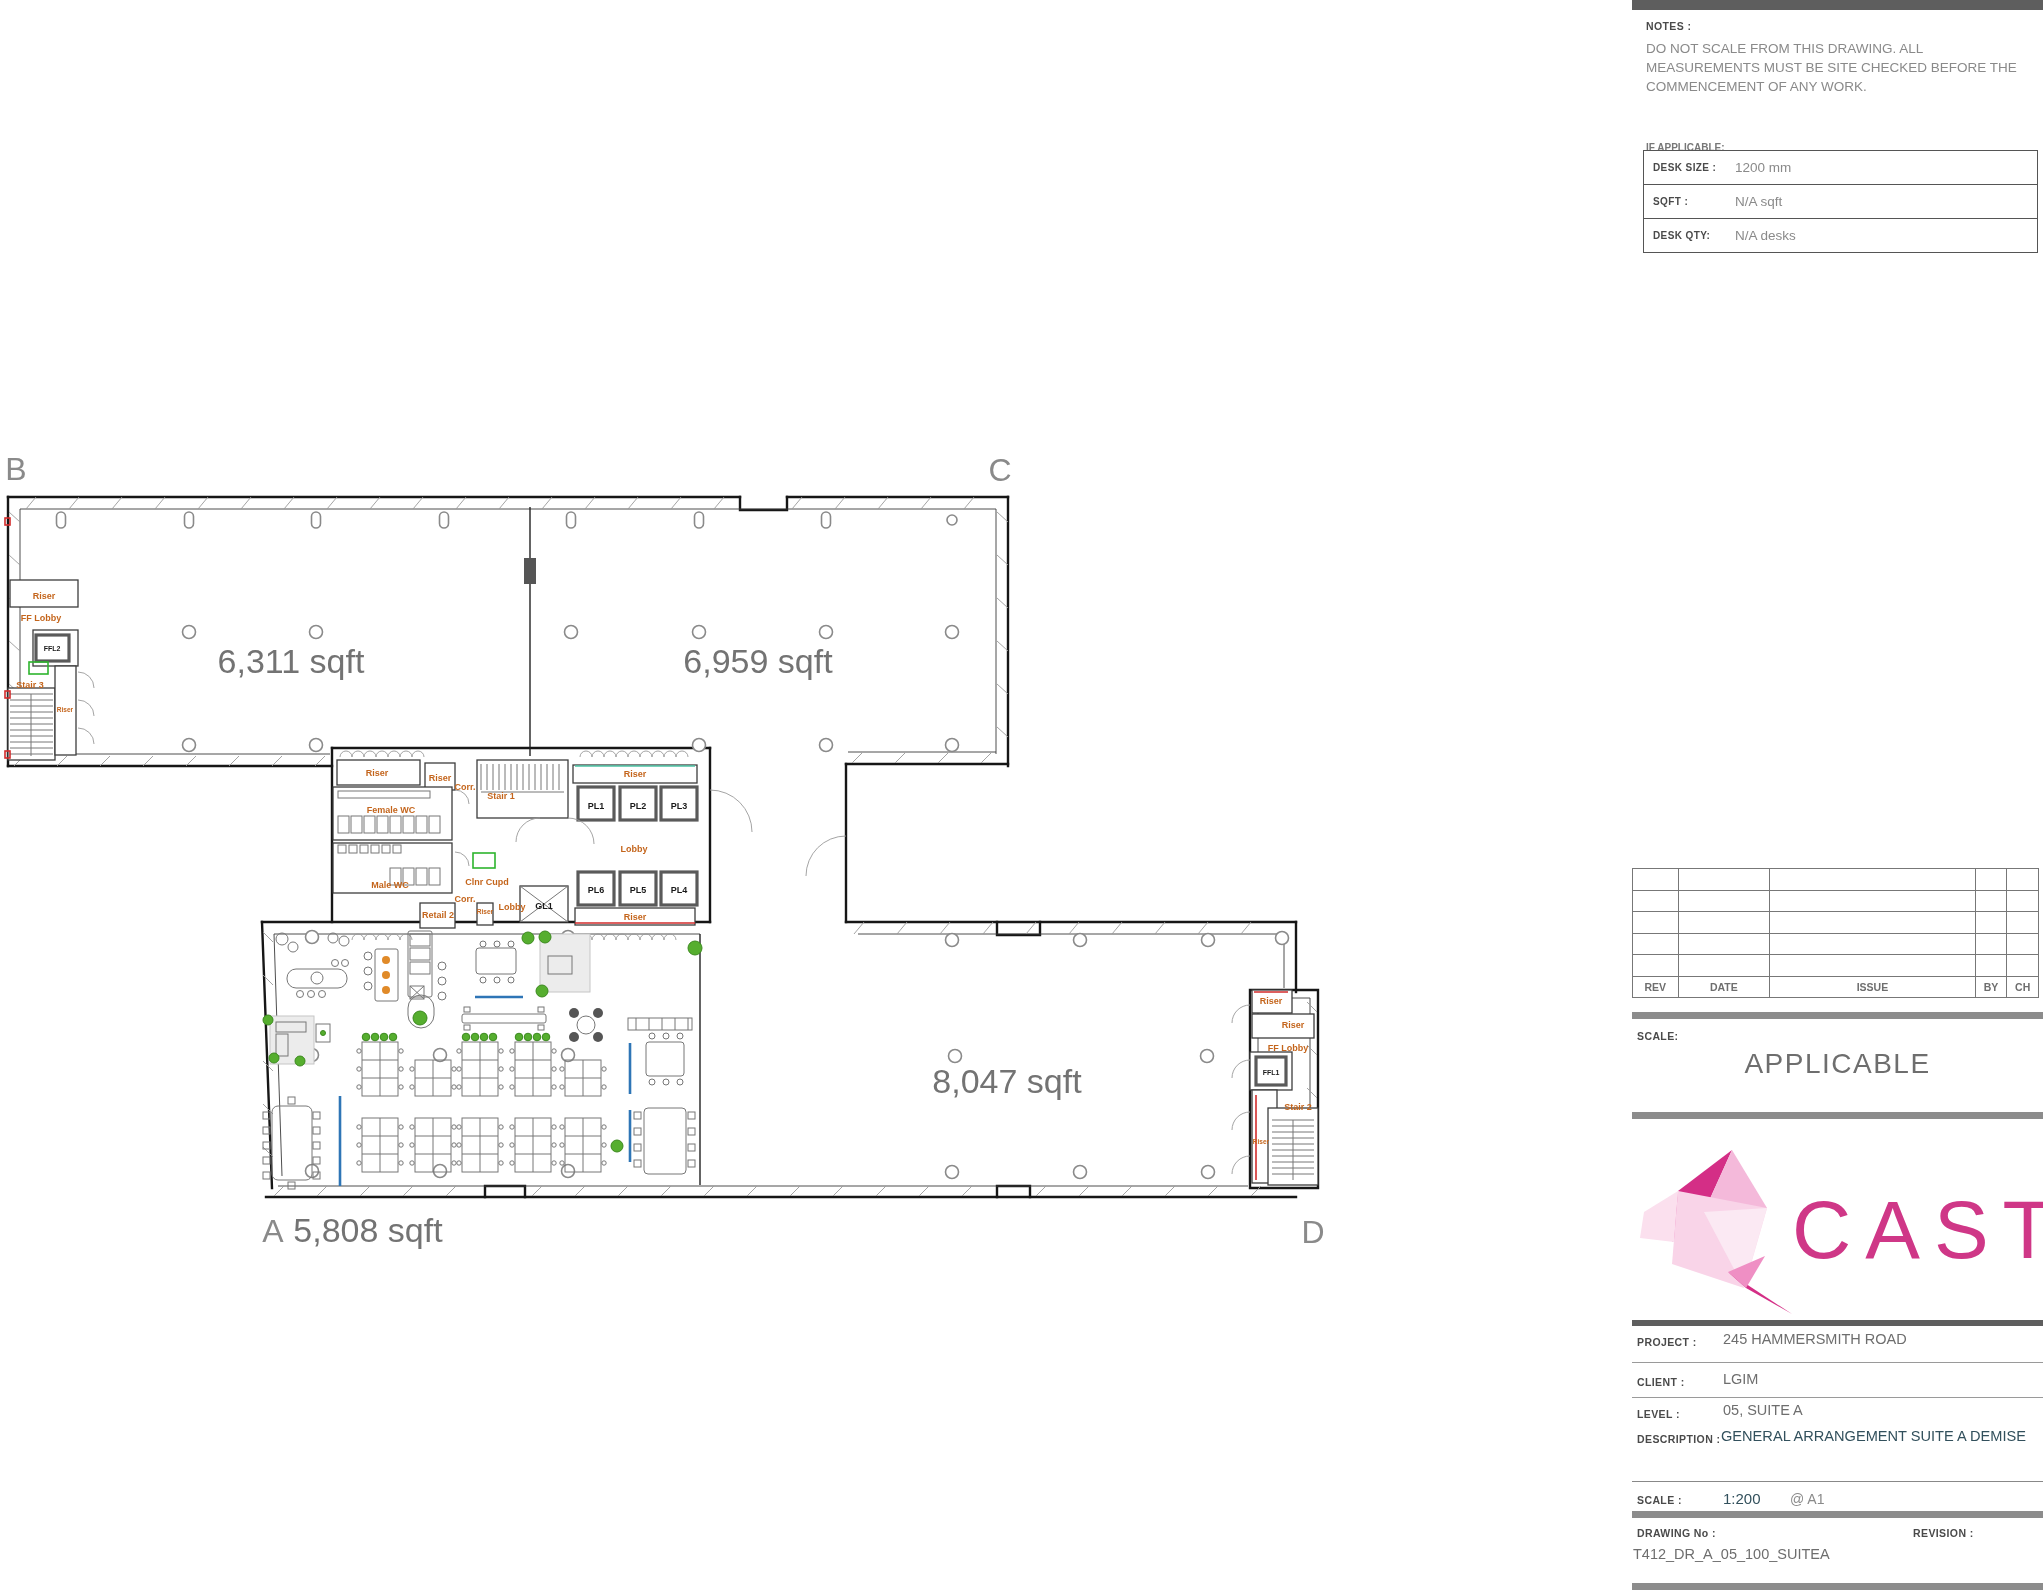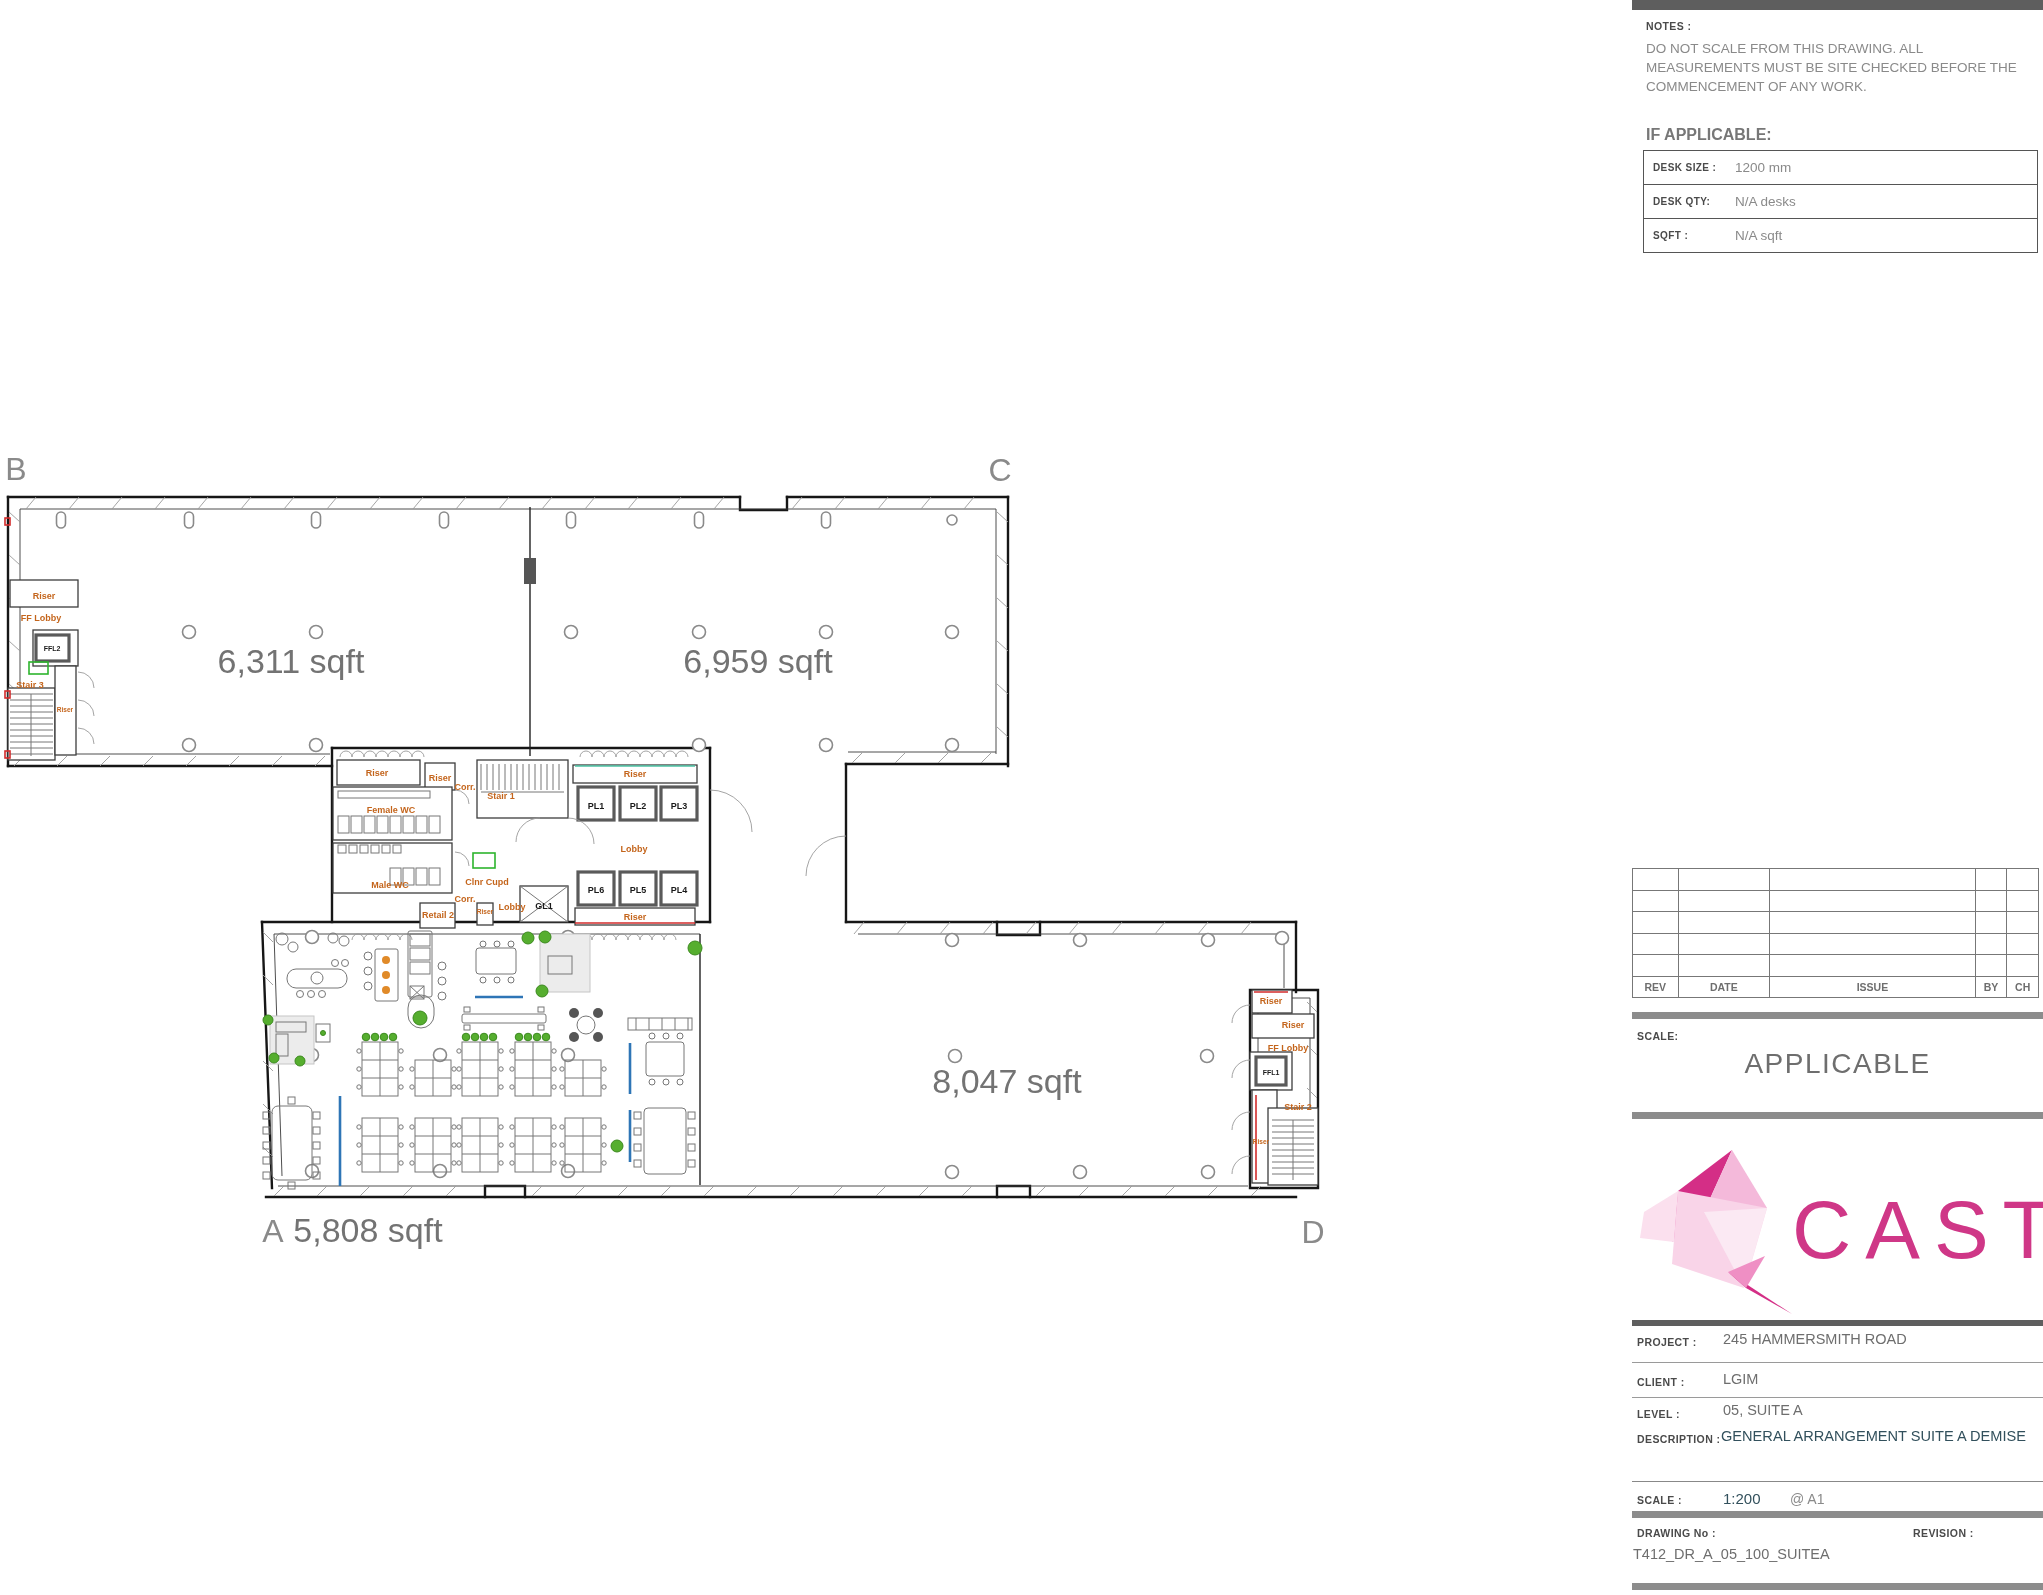--- a/index.html
+++ b/index.html
@@ -575,34 +575,34 @@
     <text x="544" y="909" class="t-lift" text-anchor="middle">GL1</text>
     <text x="1271" y="1075" class="t-lift-sm" text-anchor="middle">FFL1</text>
     <text x="52" y="651" class="t-lift-sm" text-anchor="middle">FFL2</text>
   </svg>
 
 <div class="bar bar-dark" style="top:0;height:10px"></div>
 
 <div class="abs lbl" style="left:1646px;top:20px">NOTES :</div>
 <div class="abs notes-body" style="left:1646px;top:40px">DO NOT SCALE FROM THIS DRAWING. ALL MEASUREMENTS MUST BE SITE CHECKED BEFORE THE COMMENCEMENT OF ANY WORK.</div>
 
-<div class="abs" style="left:1646px;top:126px;font-size:16px;font-weight:600;color:#777">IF APPLICABLE:</div>
+<div class="abs" style="left:1646px;top:142px;font-size:10px;font-weight:600;color:#777">IF APPLICABLE:</div>
 
 <div class="spec-table">
   <div class="spec-row">
     <span class="lbl">DESK SIZE :</span>
     <span class="val">1200 mm</span>
   </div>
   <div class="spec-row">
+    <span class="lbl">SQFT :</span>
+    <span class="val">N/A sqft</span>
+  </div>
+  <div class="spec-row">
     <span class="lbl">DESK QTY:</span>
     <span class="val">N/A desks</span>
-  </div>
-  <div class="spec-row">
-    <span class="lbl">SQFT :</span>
-    <span class="val">N/A sqft</span>
   </div>
 </div>
 
 <table class="rev-table">
   <tbody id="rev-body">
       <tr>
         <td style="width: 45px;"></td>
         <td style="width: 92px;"></td>
         <td style="width: 208px;"></td>
         <td style="width: 31px;"></td>

